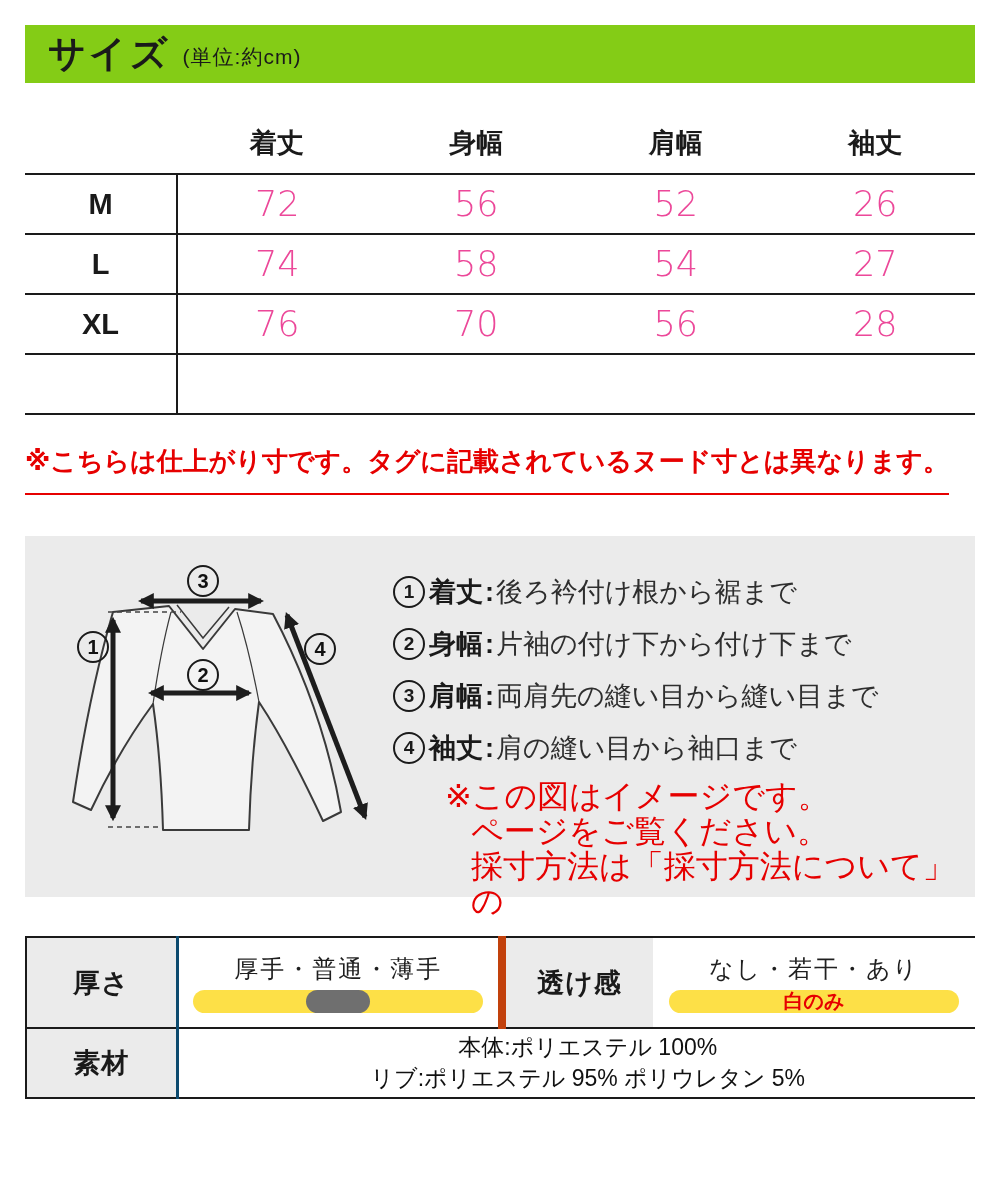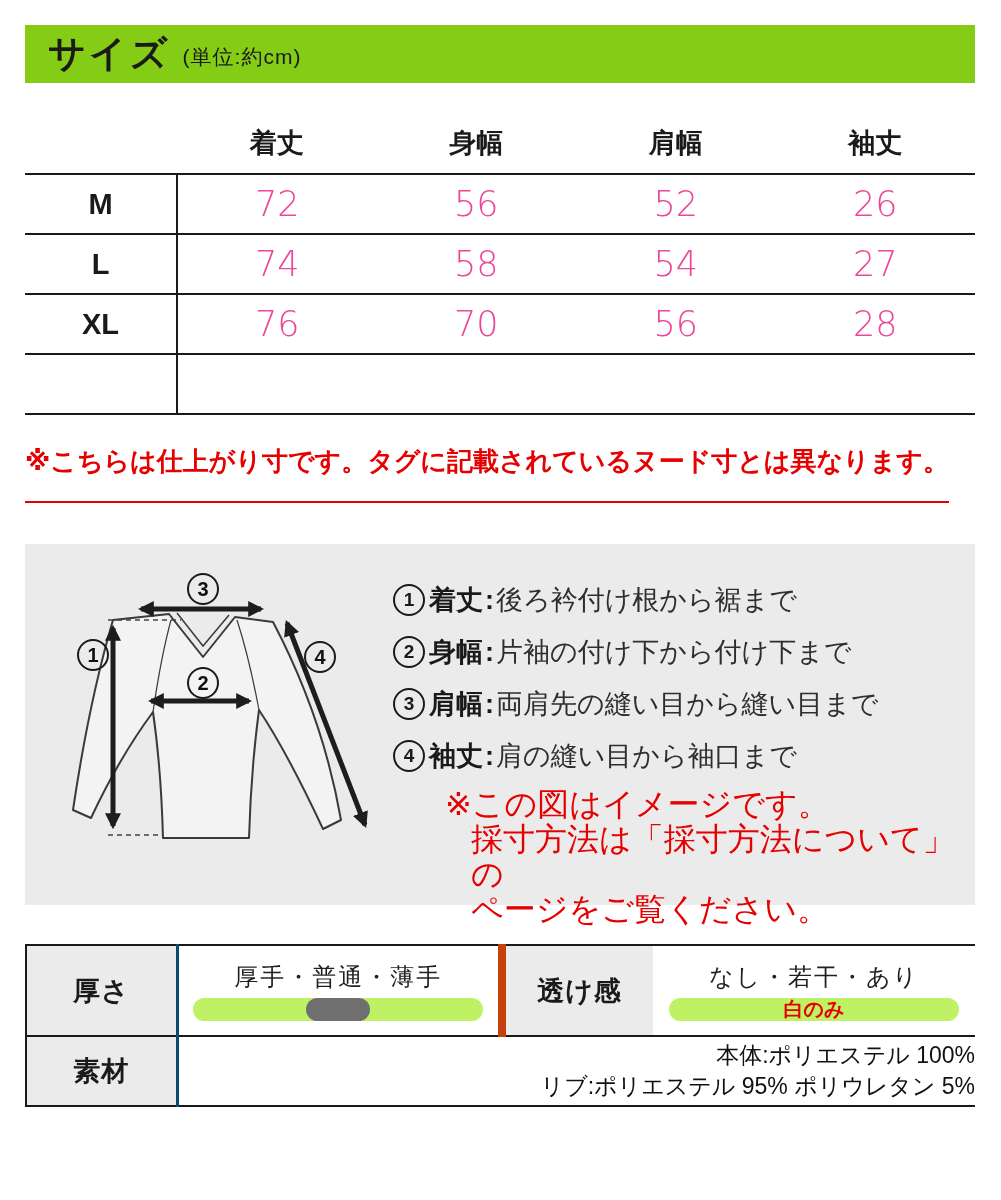--- a/index.html
+++ b/index.html
@@ -39,21 +39,21 @@
   }
   .size-table tbody td.val{
     font-family:"DejaVu Sans","Liberation Sans",sans-serif;
     font-size:35px;font-weight:300;color:#ec4899;
   }
 
   
   .notice{margin-top:29px;}
   .notice span{
     display:inline-block;color:#e60000;font-size:26px;font-weight:700;
-    letter-spacing:0px;border-bottom:2px solid #e60000;padding-bottom:22px;
+    letter-spacing:0px;border-bottom:2px solid #e60000;padding-bottom:14px;
     white-space:nowrap;
     text-align:center;
   }
 
   
   .diagram-box{
     margin-top:41px;height:361px;background:#ebebeb;position:relative;
   }
   .shirt-svg{position:absolute;left:6px;top:18px;}
   .legend{position:absolute;left:368px;top:38px;}
@@ -87,34 +87,34 @@
   .spec-table tr.r2 th,.spec-table tr.r2 td{height:89px;}
   .spec-table tr.r3 th,.spec-table tr.r3 td{height:68px;border-bottom:2px solid #1a1a1a;}
   .spec-table th.lbl{
     background:#ebebeb;font-size:27px;font-weight:700;letter-spacing:1px;
   }
   .spec-table th.l1{border-left:2px solid #1a1a1a;border-right:3px solid #0c4a6e;}
   .spec-table td.c1{border-right:8px solid #c2410c;}
   .opt-text{font-size:24px;letter-spacing:2px;color:#1f1f1f;white-space:nowrap;}
   .track{
     position:relative;width:290px;height:23px;border-radius:12px;
-    background:#bef264;margin:5px auto 0 auto;
+    background:#fde047;margin:5px auto 0 auto;
   }
   .knob-center{
     position:absolute;left:50%;transform:translateX(-50%);top:0;
     width:64px;height:23px;border-radius:12px;background:#6f6f6f;
   }
   .fill-left{
     position:absolute;left:0;top:0;width:146px;height:23px;border-radius:12px;background:#6f6f6f;
   }
   .sheer-note{
     display:block;width:100%;text-align:center;line-height:23px;
     color:#e60000;font-size:20px;font-weight:700;
   }
-  td.material-cell{text-align:right;padding-left:22px;}
+  td.material-cell{text-align:center;padding-left:22px;}
   .material-line{font-size:23px;line-height:31px;color:#111;white-space:nowrap;}
 </style>
 </head>
 <body>
 
 <div class="wrap">
 
   <div class="header-bar">
     <span class="bar-title">サイズ</span>
     <span class="bar-unit">(単位:約cm)</span>
@@ -243,22 +243,22 @@
       <div class="legend-line">
         <span class="cnum">4</span>
         <span class="legend-term">袖丈</span>
         <span class="legend-colon">:</span>
         <span class="legend-desc">肩の縫い目から袖口まで</span>
       </div>
     </div>
 
     <div class="diagram-note">
       <p>※この図はイメージです。</p>
+      <p class="ind">ページをご覧ください。</p>
       <p class="ind">採寸方法は「採寸方法について」の</p>
-      <p class="ind">ページをご覧ください。</p>
     </div>
   </div>
 
   <table class="spec-table">
     <colgroup>
         <col class="sc0">
         <col class="sc1">
         <col class="sc2">
         <col>
       </colgroup>

